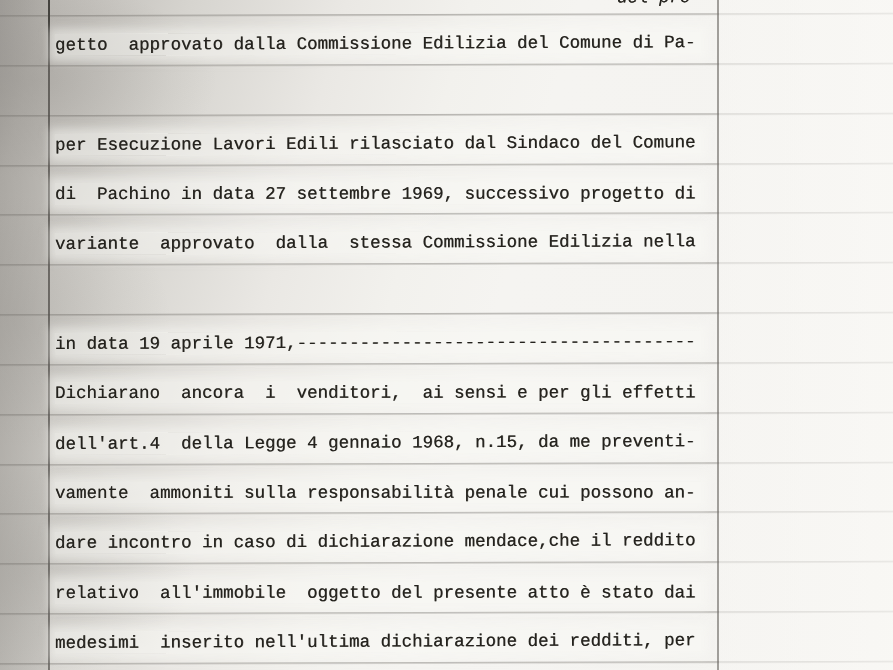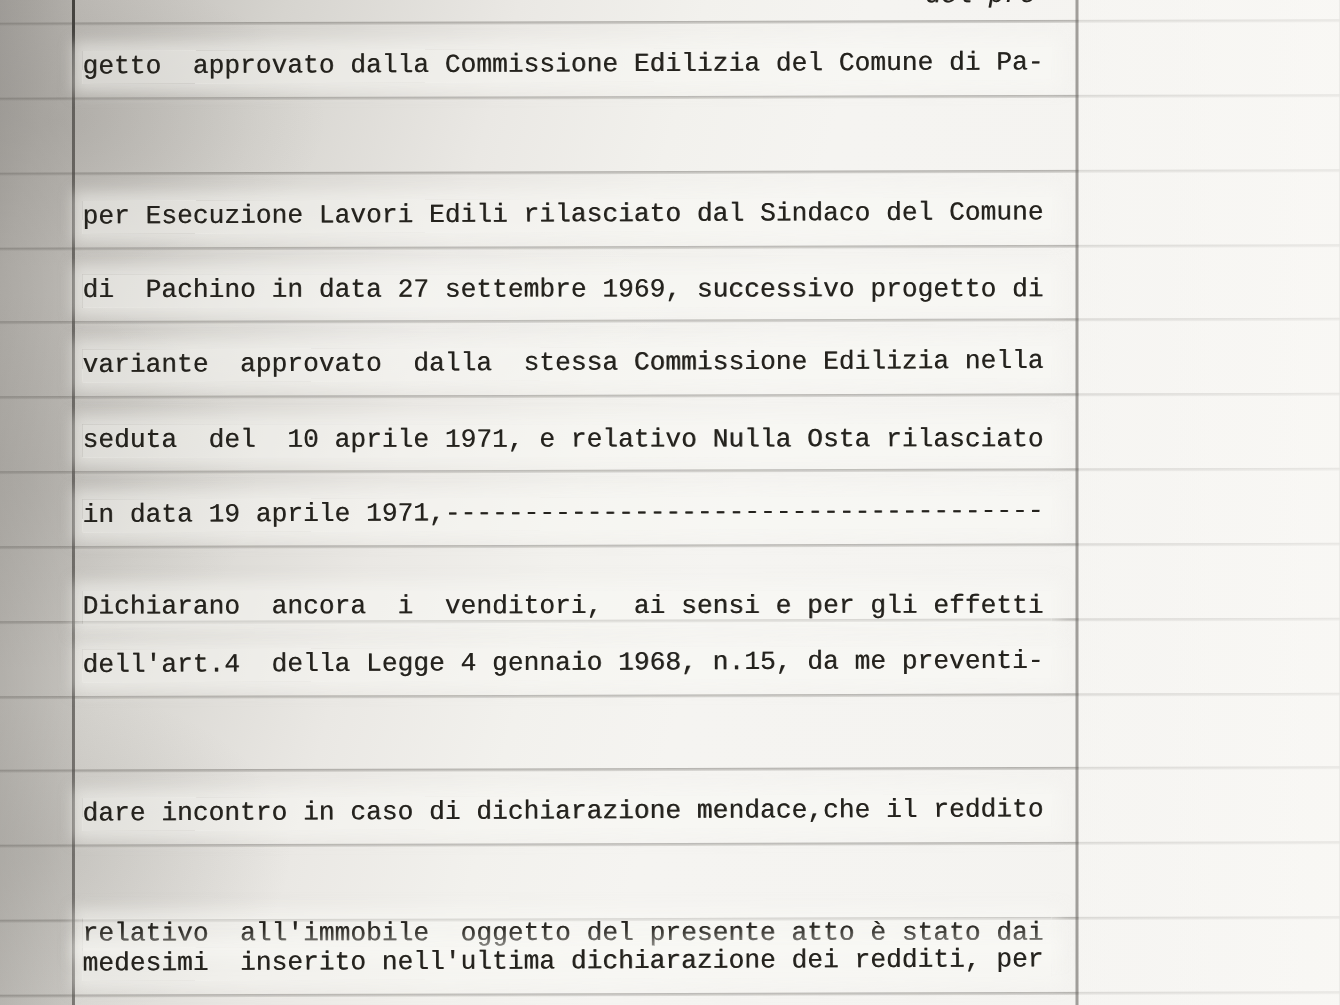--- a/index.html
+++ b/index.html
@@ -91,21 +91,21 @@
   <div class="right-overlay"></div>
   <div class="vrule-left"></div>
   <div class="vrule-right"></div>
 
   <div class="line partial">del pro-</div>
 
   <div class="line" style="top:34px">getto  approvato dalla Commissione Edilizia del Comune di Pa-</div>
   <div class="line" style="top:134px">per Esecuzione Lavori Edili rilasciato dal Sindaco del Comune</div>
   <div class="line tilt-b" style="top:183px">di  Pachino in data 27 settembre 1969, successivo progetto di</div>
   <div class="line" style="top:233px">variante  approvato  dalla  stessa Commissione Edilizia nella</div>
-  <div class="line tilt-b" style="top:283px">seduta  del  10 aprile 1971, e relativo Nulla Osta rilasciato</div>
   <div class="line" style="top:333px">in data 19 aprile 1971,--------------------------------------</div>
-  <div class="line tilt-b" style="top:394px">Dichiarano  ancora  i  venditori,  ai sensi e per gli effetti</div>
+  <div class="line tilt-b" style="top:382px">Dichiarano  ancora  i  venditori,  ai sensi e per gli effetti</div>
   <div class="line" style="top:433px">dell'art.4  della Legge 4 gennaio 1968, n.15, da me preventi-</div>
+  <div class="line tilt-b" style="top:482px">vamente  ammoniti sulla responsabilità penale cui possono an-</div>
   <div class="line" style="top:532px">dare incontro in caso di dichiarazione mendace,che il reddito</div>
-  <div class="line tilt-b" style="top:612px">relativo  all'immobile  oggetto del presente atto è stato dai</div>
+  <div class="line tilt-b" style="top:582px">relativo  all'immobile  oggetto del presente atto è stato dai</div>
   <div class="line" style="top:632px">medesimi  inserito nell'ultima dichiarazione dei redditi, per</div>
 
 </div>
 
 </body></html>

